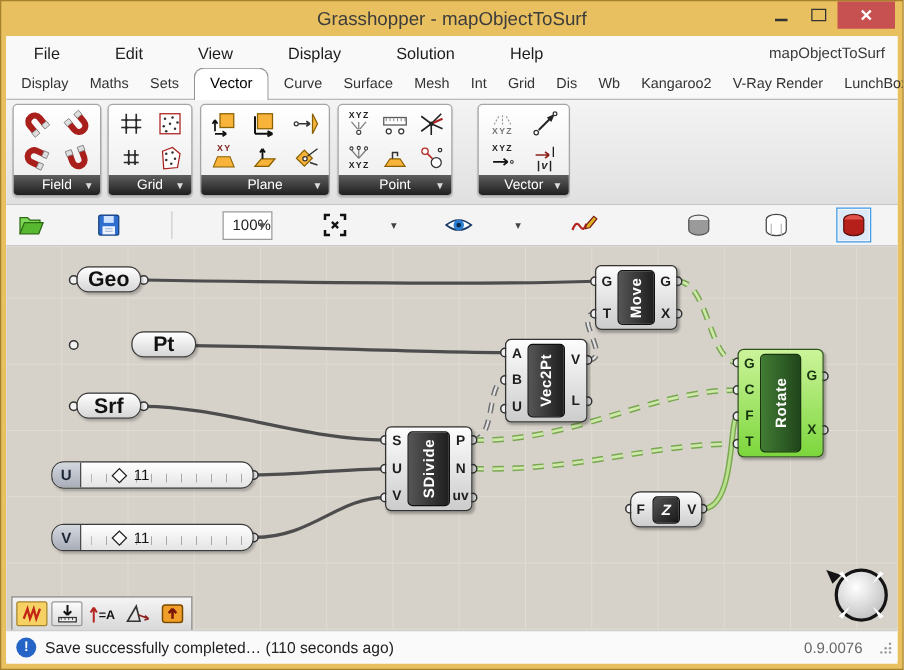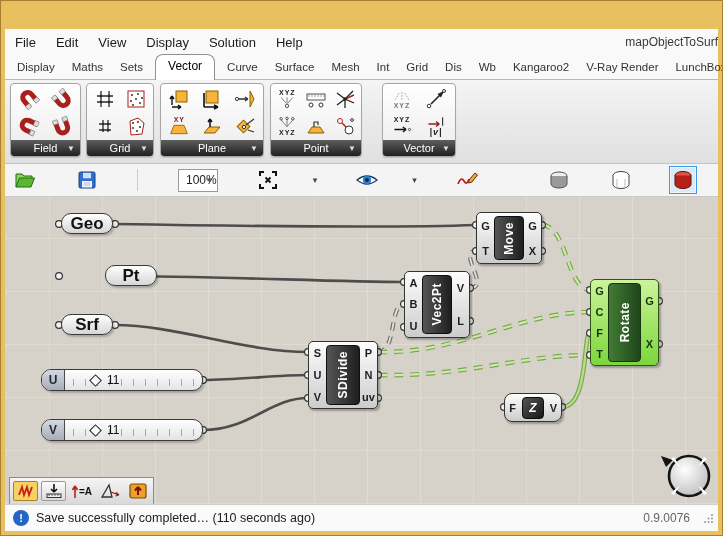--- a/index.html
+++ b/index.html
@@ -9,22 +9,22 @@
   .titlebar{position:absolute;left:0;top:0;right:0;height:28px;display:flex;align-items:center;justify-content:center;font-size:15px;color:#3c3c3c;}
   .winctl{position:absolute;right:6px;top:0;display:flex;align-items:flex-start;height:24px;}
   .wbtn{width:30px;height:22px;display:flex;align-items:center;justify-content:center;}
   .glyph-min{width:10px;border-bottom:2px solid #333;height:0;margin-top:8px;}
   .glyph-max{width:10px;height:8px;border:1.5px solid #333;}
   .btn-close{width:46px;height:22px;background:#c75050;color:#fff;display:flex;align-items:center;justify-content:center;font-size:13px;font-weight:bold;}
   
   .inner{position:absolute;left:4px;top:28px;right:4px;bottom:6px;background:#fff;}
   
   .menubar{position:absolute;left:0;right:0;top:0;height:26px;background:#f9f9f9;display:flex;align-items:center;font-size:13px;color:#1c1c1c;}
-  .menubar .mi{padding:0 10px;}
-  .menubar .doclabel{margin-left:auto;font-size:12px;color:#3a3a3a;}
+  .menubar .mi{padding:0 22px;}
+  .menubar .doclabel{margin-left:auto;padding-right:10px;font-size:12px;color:#3a3a3a;}
   
   .tabbar{position:absolute;left:0;right:0;top:26px;height:25px;background:#f9f9f9;display:flex;align-items:flex-end;font-size:11.5px;color:#333;border-bottom:1px solid #b9b9b9;box-sizing:border-box;}
   .tab{padding:0 5px 6px 5px;margin-left:7px;white-space:nowrap;}
   .tab.selected{border:1px solid #919191;border-bottom:none;border-radius:8px 8px 0 0;background:#fff;padding:4px 12px 7px 12px;margin-bottom:-1px;font-size:12px;color:#000;}
   
   .ribbon{position:absolute;left:0;right:0;top:51px;height:84px;background:linear-gradient(180deg,#f4f4f4,#e0e0e0);border-bottom:1px solid #c4c4c4;box-sizing:border-box;}
   .rgroup{position:absolute;top:3px;height:74px;box-sizing:border-box;background:linear-gradient(180deg,#ffffff,#ebebeb);border:1px solid #a6a6a6;border-radius:4px;display:flex;flex-direction:column;box-shadow:0 1px 1px rgba(0,0,0,.15);}
   .ricons{flex:1;display:grid;align-items:center;justify-items:center;padding:1px 2px;}
   .ric{width:24px;height:24px;}
   .ric-stack{display:flex;flex-direction:column;align-items:center;line-height:1;}
@@ -71,20 +71,34 @@
   .statusbar{position:absolute;left:0;right:0;top:475px;height:27px;background:#fafafa;border-top:1px solid #cfcfcf;box-sizing:border-box;display:flex;align-items:center;font-size:12.5px;color:#222;}
   .sicon{width:16px;height:16px;border-radius:50%;background:#2565c7;color:#fff;display:flex;align-items:center;justify-content:center;font-size:11px;font-weight:bold;margin:0 7px 0 8px;flex:0 0 auto;}
   .version{margin-left:auto;color:#666;font-size:12px;padding-right:14px;}
   .gripdots{width:10px;height:10px;margin-right:4px;}
 </style>
 </head>
 <body>
 
 <div class="window">
 
+  <div class="titlebar">
+    <span>Grasshopper - mapObjectToSurf</span>
+    <div class="winctl">
+      <div class="wbtn">
+          <span class="glyph-min"></span>
+        </div>
+      <div class="wbtn">
+          <span class="glyph-max"></span>
+        </div>
+      <div class="btn-close">
+          <span>✕</span>
+        </div>
+    </div>
+  </div>
 
   <div class="inner">
 
     <div class="menubar">
       <span class="mi">File</span>
       <span class="mi">Edit</span>
       <span class="mi">View</span>
       <span class="mi">Display</span>
       <span class="mi">Solution</span>
       <span class="mi">Help</span>

